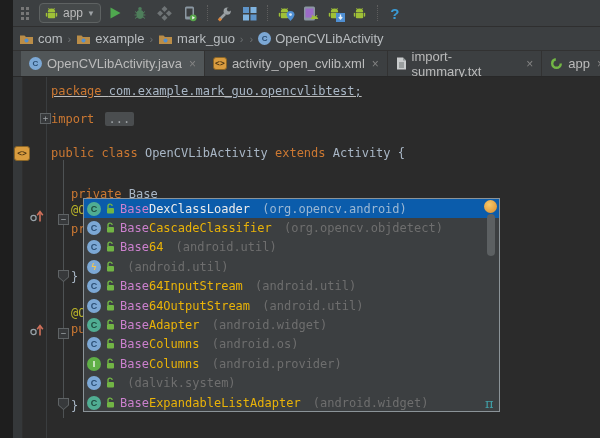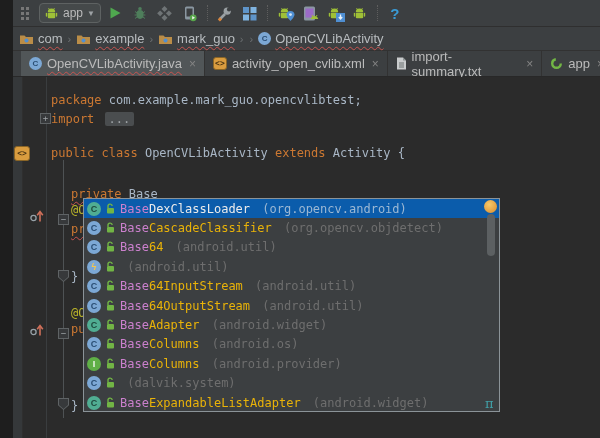--- a/index.html
+++ b/index.html
@@ -15,21 +15,21 @@
          border-radius:4px;background:#45494a;color:#bbbbbb;font-size:12px;flex:0 0 auto;}
   .combo .caret{font-size:8px;color:#9da2a5;}
   .dots{display:grid;grid-template-columns:3px 3px;grid-gap:2px;}
   .dots i{width:3px;height:3px;background:#777;display:block;}
   .help{font-size:15px;font-weight:bold;color:#3a9bd5;}
   
   .crumbs{position:absolute;left:0;top:27px;width:600px;height:24px;background:#3c3f41;
           border-bottom:1px solid #323232;display:flex;align-items:center;gap:4px;padding-left:6px;font-size:13px;}
   .crumb{display:flex;align-items:center;gap:4px;color:#b8bcbf;}
   .crumb-sep{color:#6b6f71;font-size:11px;margin:0 1px;}
-  .wavy{text-decoration:underline;text-decoration-style:wavy;text-decoration-color:#c75450;
+  .wavy{text-decoration-style:wavy;text-decoration-color:#c75450;
         text-decoration-thickness:1px;text-underline-offset:3px;}
   
   .tabbar{position:absolute;left:0;top:51px;width:600px;height:26px;background:#3c3f41;
           border-bottom:1px solid #282828;display:flex;align-items:stretch;padding-left:8px;font-size:13px;}
   .tab{display:flex;align-items:center;gap:5px;padding:0 8px;color:#bbbbbb;border-right:1px solid #323232;}
   .tab.active{background:#515658;}
   .tab .close{color:#848484;font-size:12px;margin-left:2px;}
   
   .editor{position:absolute;left:0;top:77px;width:600px;height:361px;background:#2b2b2b;}
   .leftstrip{position:absolute;left:0;top:77px;width:10px;height:361px;background:#35383a;border-right:1px solid #2f2f2f;}
@@ -275,21 +275,21 @@
       <span class="tab">
        <svg width="13" height="13">
           <circle cx="6.5" cy="6.5" r="4.3" fill="none" stroke="#72b545" stroke-width="2.4" stroke-dasharray="19 8"></circle>
         </svg>
        <span class="">app</span>
        <span class="close">×</span>
      </span>
     </div>
 
   <div class="editor" id="editor">
-      <div class="codeline" style="left:38px;top:16px;"><span class="kw">package </span><span class="pl">com.example.mark_guo.opencvlibtest;</span></div>
+      <div class="codeline" style="left:38px;top:7px;text-decoration:underline;"><span class="kw">package </span><span class="pl">com.example.mark_guo.opencvlibtest;</span></div>
       <div class="codeline" style="left:38px;top:35px;"><span class="kw">import </span><span class="fold-ellipsis">...</span></div>
       <div class="codeline" style="left:38px;top:69px;"><span class="kw">public class </span><span class="pl">OpenCVLibActivity </span><span class="kw">extends </span><span class="pl">Activity {</span></div>
       <div class="codeline" style="left:58px;top:110px;"><span class="kw wavy">private</span><span class="pl"> Base</span></div>
       <div class="codeline" style="left:58px;top:126px;"><span class="ann">@O</span></div>
       <div class="codeline" style="left:58px;top:145px;"><span class="kw wavy">pro</span></div>
       <div class="codeline" style="left:58px;top:193px;"><span class="pl">}</span></div>
       <div class="codeline" style="left:58px;top:229px;"><span class="ann">@O</span></div>
       <div class="codeline" style="left:58px;top:245px;"><span class="kw">pub</span></div>
       <div class="codeline" style="left:58px;top:322px;"><span class="pl">}</span></div>
     </div>

